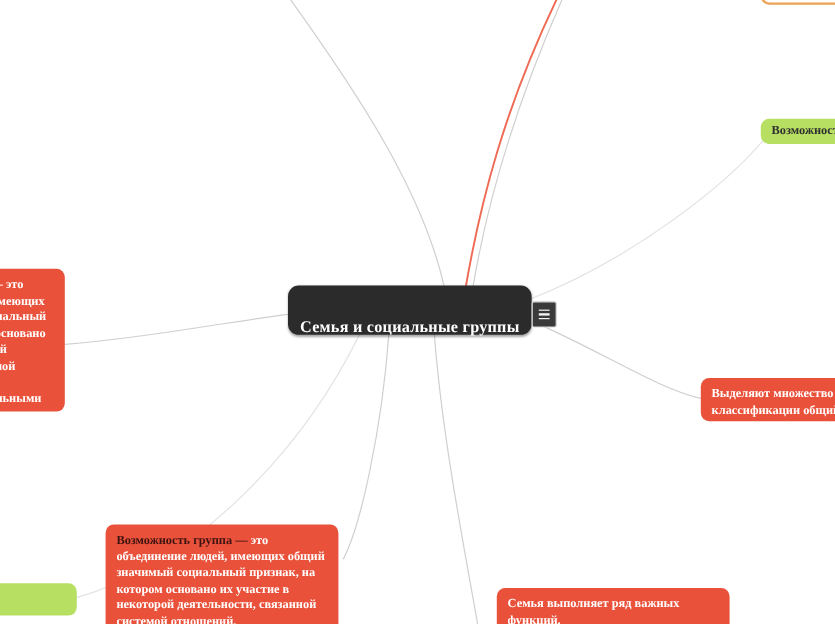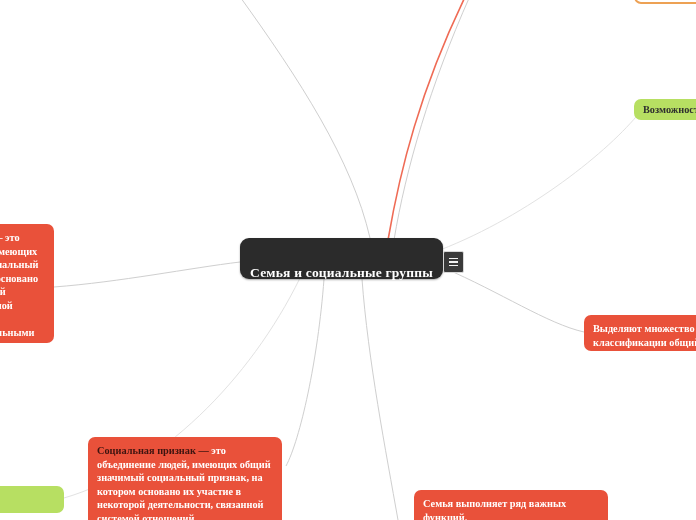--- a/index.html
+++ b/index.html
@@ -195,21 +195,21 @@
 
   <div class="node leaf leaf-red" id="node-definition-group">
     <span>Социальная группа — это объединение людей, имеющих общий значимый социальный признак, на котором основано их участие в некоторой деятельности, связанной системой отношений, регулируемых формальными или неформальными социальными институтами и признаками</span>
   </div>
 
   <div class="node leaf leaf-red" id="node-klassifikacii">
     <span>Выделяют множество классификации общий</span>
   </div>
 
   <div class="node leaf leaf-red" id="node-socgruppa">
-    <span class="lead">Социальная признак — </span><span>это объединение людей, имеющих общий значимый социальный признак, на котором основано их участие в некоторой деятельности, связанной системой отношений,</span>
+    <span class="lead">Возможность группа — </span><span>это объединение людей, имеющих общий значимый социальный признак, на котором основано их участие в некоторой деятельности, связанной системой отношений,</span>
   </div>
 
   <div class="node leaf leaf-green" id="node-green-bottom">
     
   </div>
 
   <div class="node leaf leaf-red" id="node-funkcii">
     <span>Семья выполняет ряд важных функций.</span>
   </div>
 

